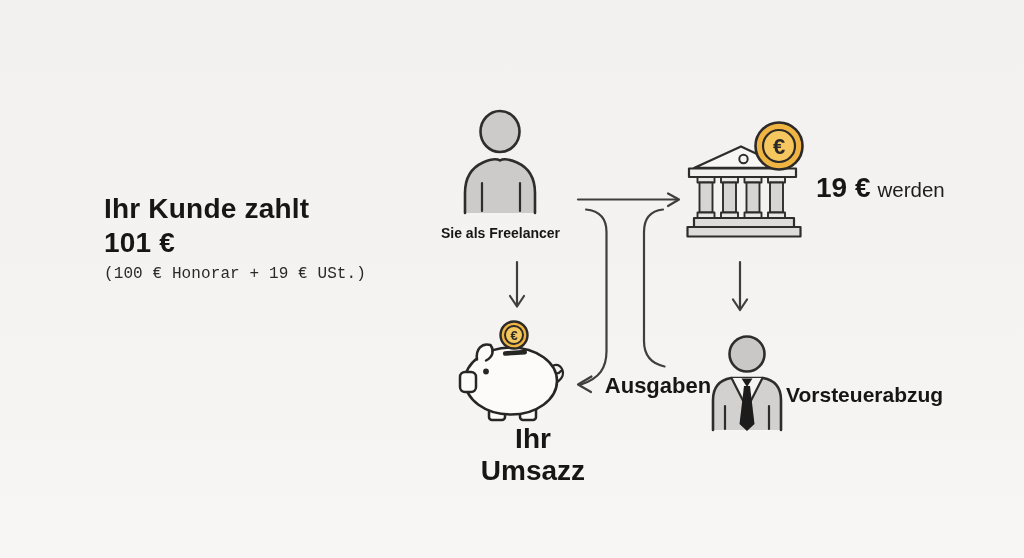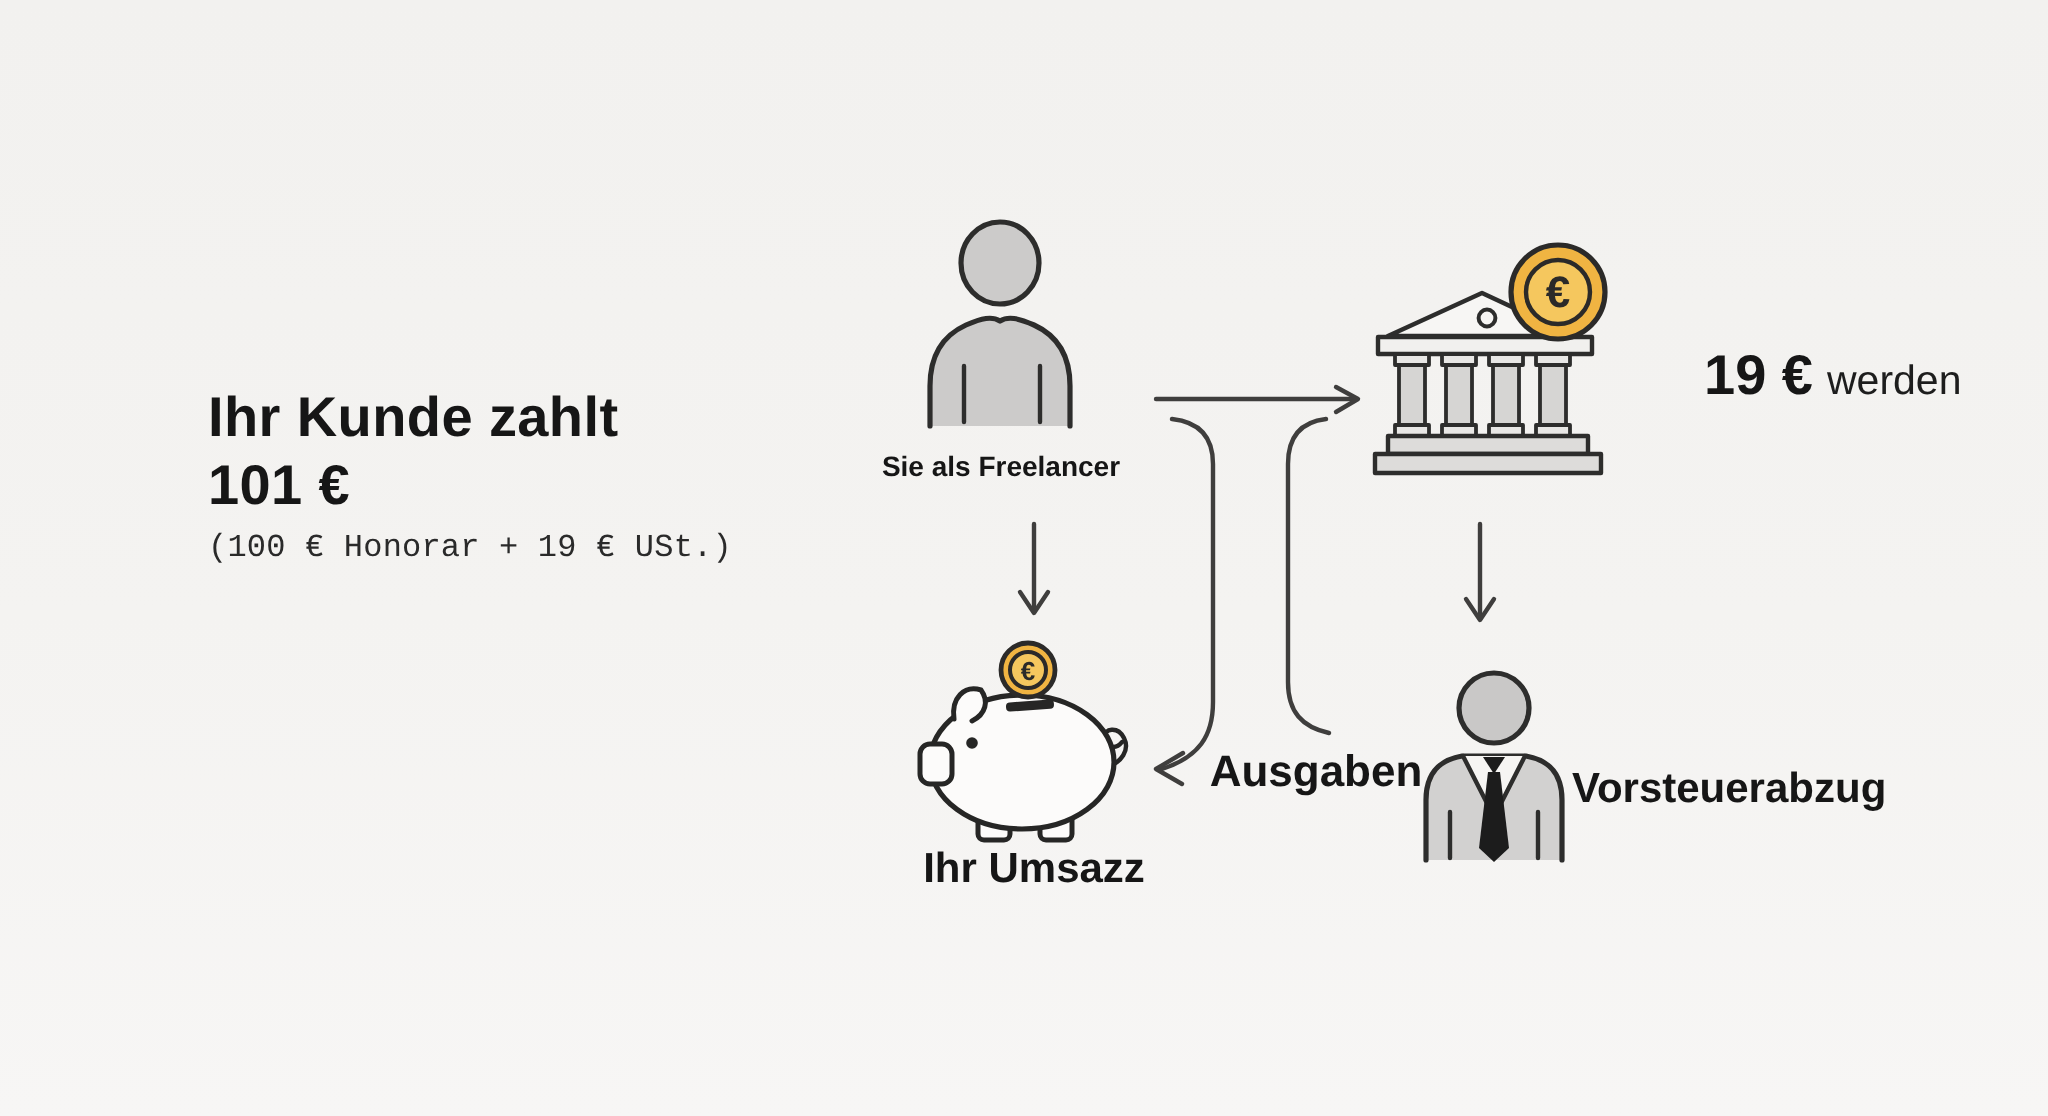--- a/index.html
+++ b/index.html
@@ -14,32 +14,32 @@
   .txt { position:absolute; color:#161616; }
 
   .headline { left:104px; top:192px; width:280px; }
   .headline .h1 { font-size:28px; font-weight:700; line-height:34px; letter-spacing:.2px; }
   .headline .sub { margin-top:5px; font-size:16px; font-weight:400; color:#2a2a2a; letter-spacing:.1px;font-family:Liberation Mono, monospace; }
 
   .freelancer-lbl { left:398px; top:225px; width:205px; text-align:center;
                     font-size:14px; font-weight:700; }
 
   .bank-text { left:816px; top:172px; width:205px; }
-  .bank-text .bt-line1 { line-height:31px; white-space:nowrap;margin-left:36px; }
+  .bank-text .bt-line1 { line-height:31px; white-space:nowrap; }
   .bank-text .amt { font-size:28px; font-weight:700; }
   .bank-text .amt-rest { font-size:20.5px; font-weight:400; margin-left:7px; color:#1d1d1d; }
   .bank-text .bt-line2 { font-size:20.5px; font-weight:400; line-height:24px; color:#1d1d1d; }
 
   .expenses-lbl { left:594px; top:373px; width:128px; text-align:center;
                   font-size:22px; font-weight:700; line-height:25px; }
 
   .vorsteuer-lbl { left:786px; top:383px; font-size:21px; font-weight:700; white-space:nowrap; }
 
-  .piggy-lbl { left:446px; top:423px; width:142px; text-align:center;
-               font-size:21px; font-weight:700; }
+  .piggy-lbl { left:462px; top:423px; width:142px; text-align:center;
+               font-size:28px; font-weight:700; }
 
   .coin-euro { font-family:"Liberation Sans", sans-serif; font-weight:700; fill:#2b2a29; }
 </style>
 </head>
 <body>
 
 <div class="stage">
 
   <svg class="art" viewBox="0 0 1024 558" stroke-linecap="round" stroke-linejoin="round">
 

